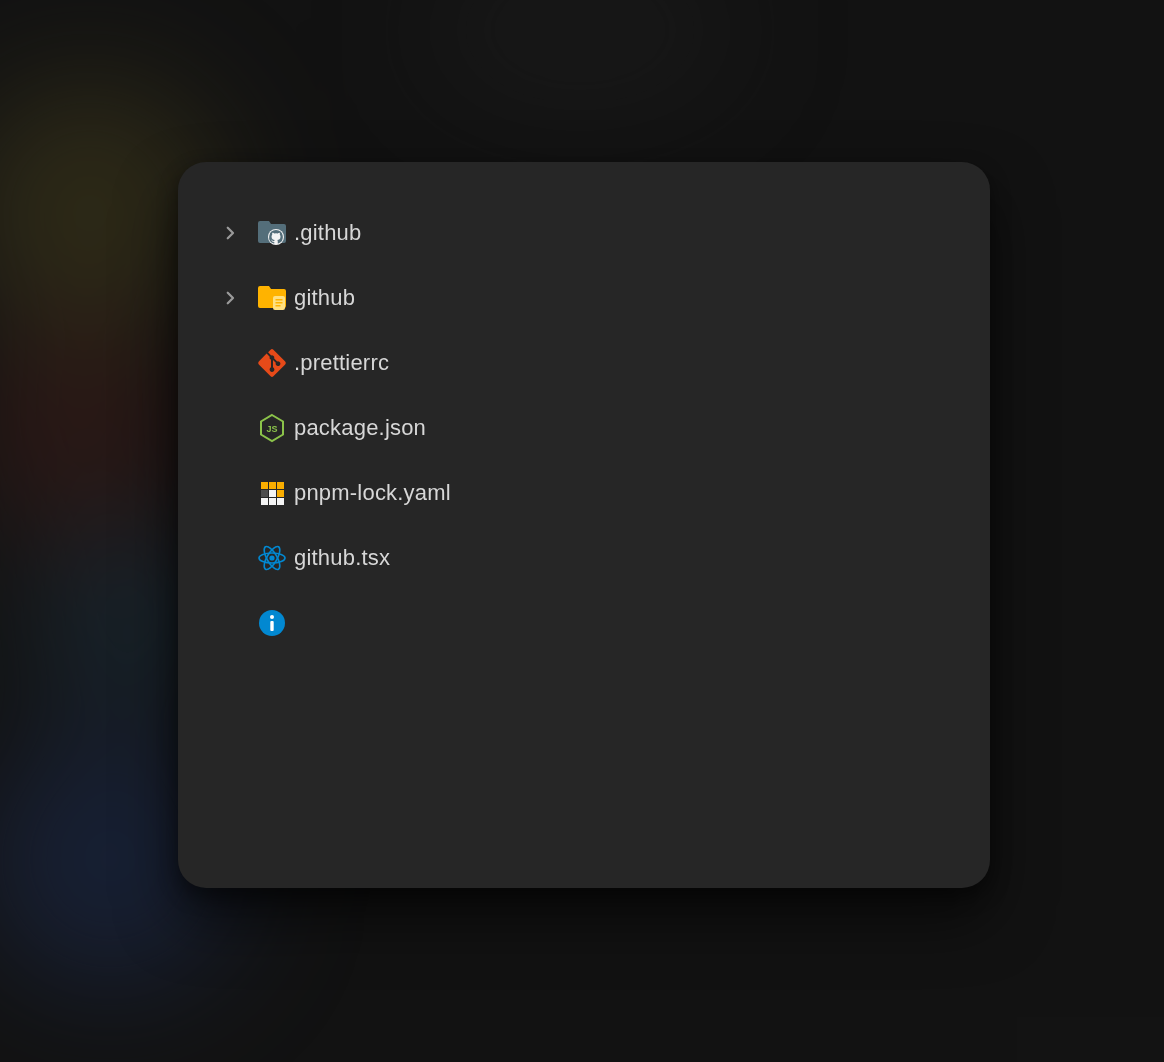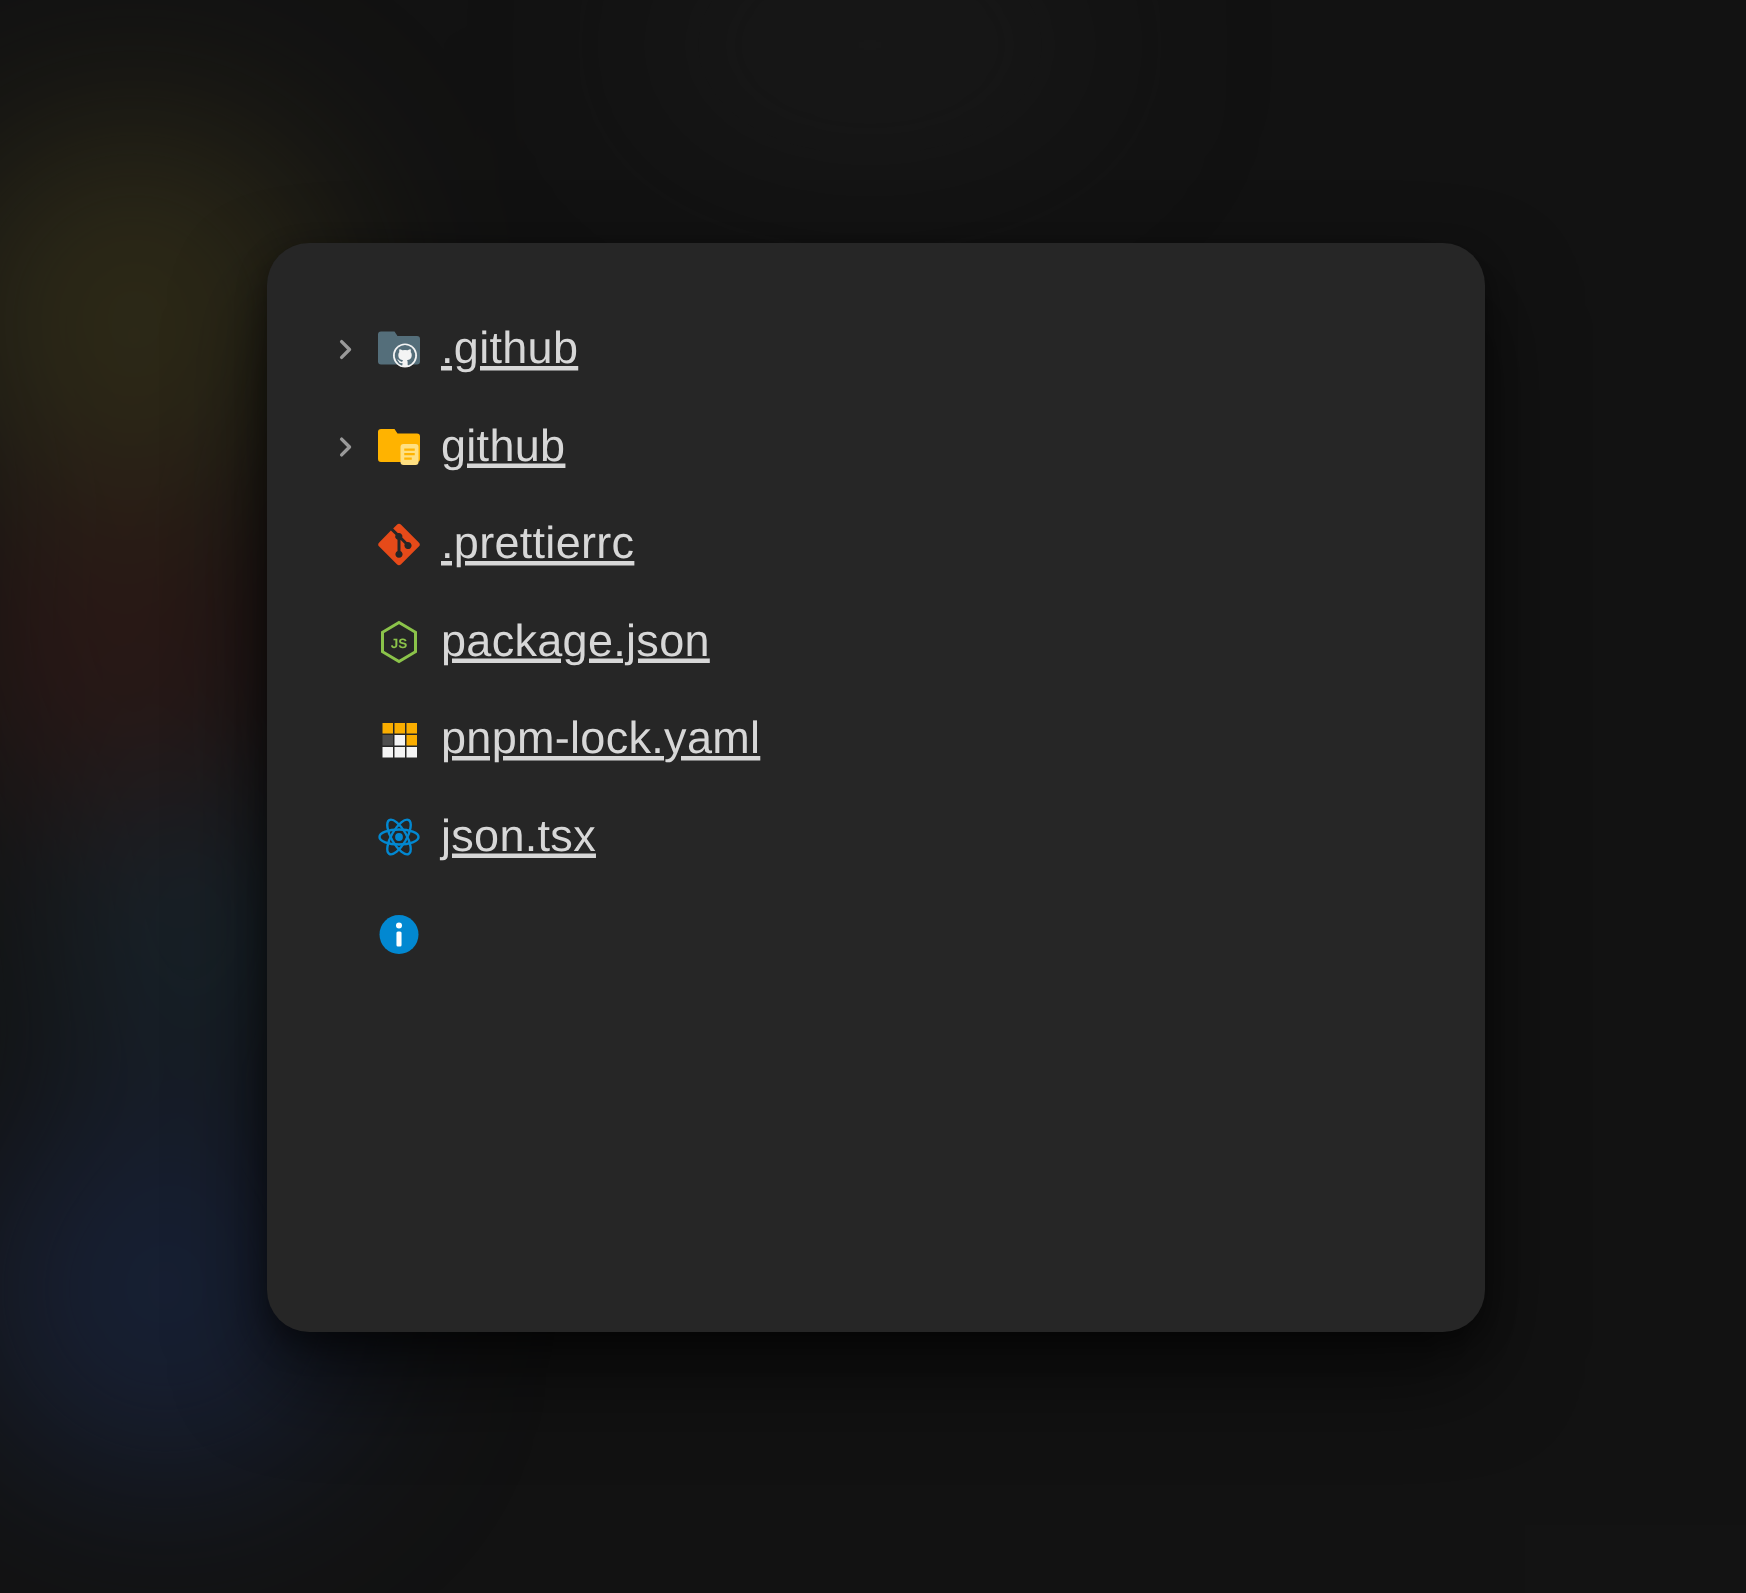--- a/index.html
+++ b/index.html
@@ -21,23 +21,23 @@
     padding:38px 0 28px 0;box-sizing:border-box;color:#d4d4d4;
   }
   .tree{display:flex;flex-direction:column;}
   .row{
     display:flex;align-items:center;height:65px;
     padding-left:32px;cursor:default;
   }
   .chev{width:40px;display:flex;align-items:center;justify-content:center;color:#9a9a9a;}
   .chev.none{visibility:hidden;}
   .chev svg{width:18px;height:18px;}
-  .ico{width:44px;display:flex;align-items:center;justify-content:flex-start;}
+  .ico{width:44px;display:flex;align-items:center;justify-content:center;}
   .ico svg{width:32px;height:32px;}
-  .label{font-size:30px;color:#d7d7d7;letter-spacing:.2px;text-decoration:underline;}
+  .label{font-size:22px;color:#d7d7d7;letter-spacing:.2px;}
 </style>
 </head>
 <body>
 
 <div class="bg">
   <div class="blob b1"></div>
   <div class="blob b2"></div>
   <div class="blob b3"></div>
   <div class="blob b4"></div>
   <div class="blob b5"></div>
@@ -127,21 +127,21 @@
       <span class="ico">
         <svg viewBox="0 0 32 32">
             <g fill="none" stroke="#0288d1" stroke-width="1.6">
               <ellipse cx="16" cy="16" rx="13" ry="5"></ellipse>
               <ellipse cx="16" cy="16" rx="13" ry="5" transform="rotate(60 16 16)"></ellipse>
               <ellipse cx="16" cy="16" rx="13" ry="5" transform="rotate(120 16 16)"></ellipse>
             </g>
             <circle cx="16" cy="16" r="2.6" fill="#0288d1"></circle>
           </svg>
       </span>
-      <span class="label">json.tsx</span>
+      <span class="label">github.tsx</span>
     </div>
 
     <div class="row">
       <span class="chev none"></span>
       <span class="ico">
         <svg viewBox="0 0 32 32">
             <circle cx="16" cy="16" r="13" fill="#0288d1"></circle>
             <rect x="14.3" y="14" width="3.4" height="10" rx="1" fill="#fff"></rect>
             <circle cx="16" cy="10" r="2" fill="#fff"></circle>
           </svg>

